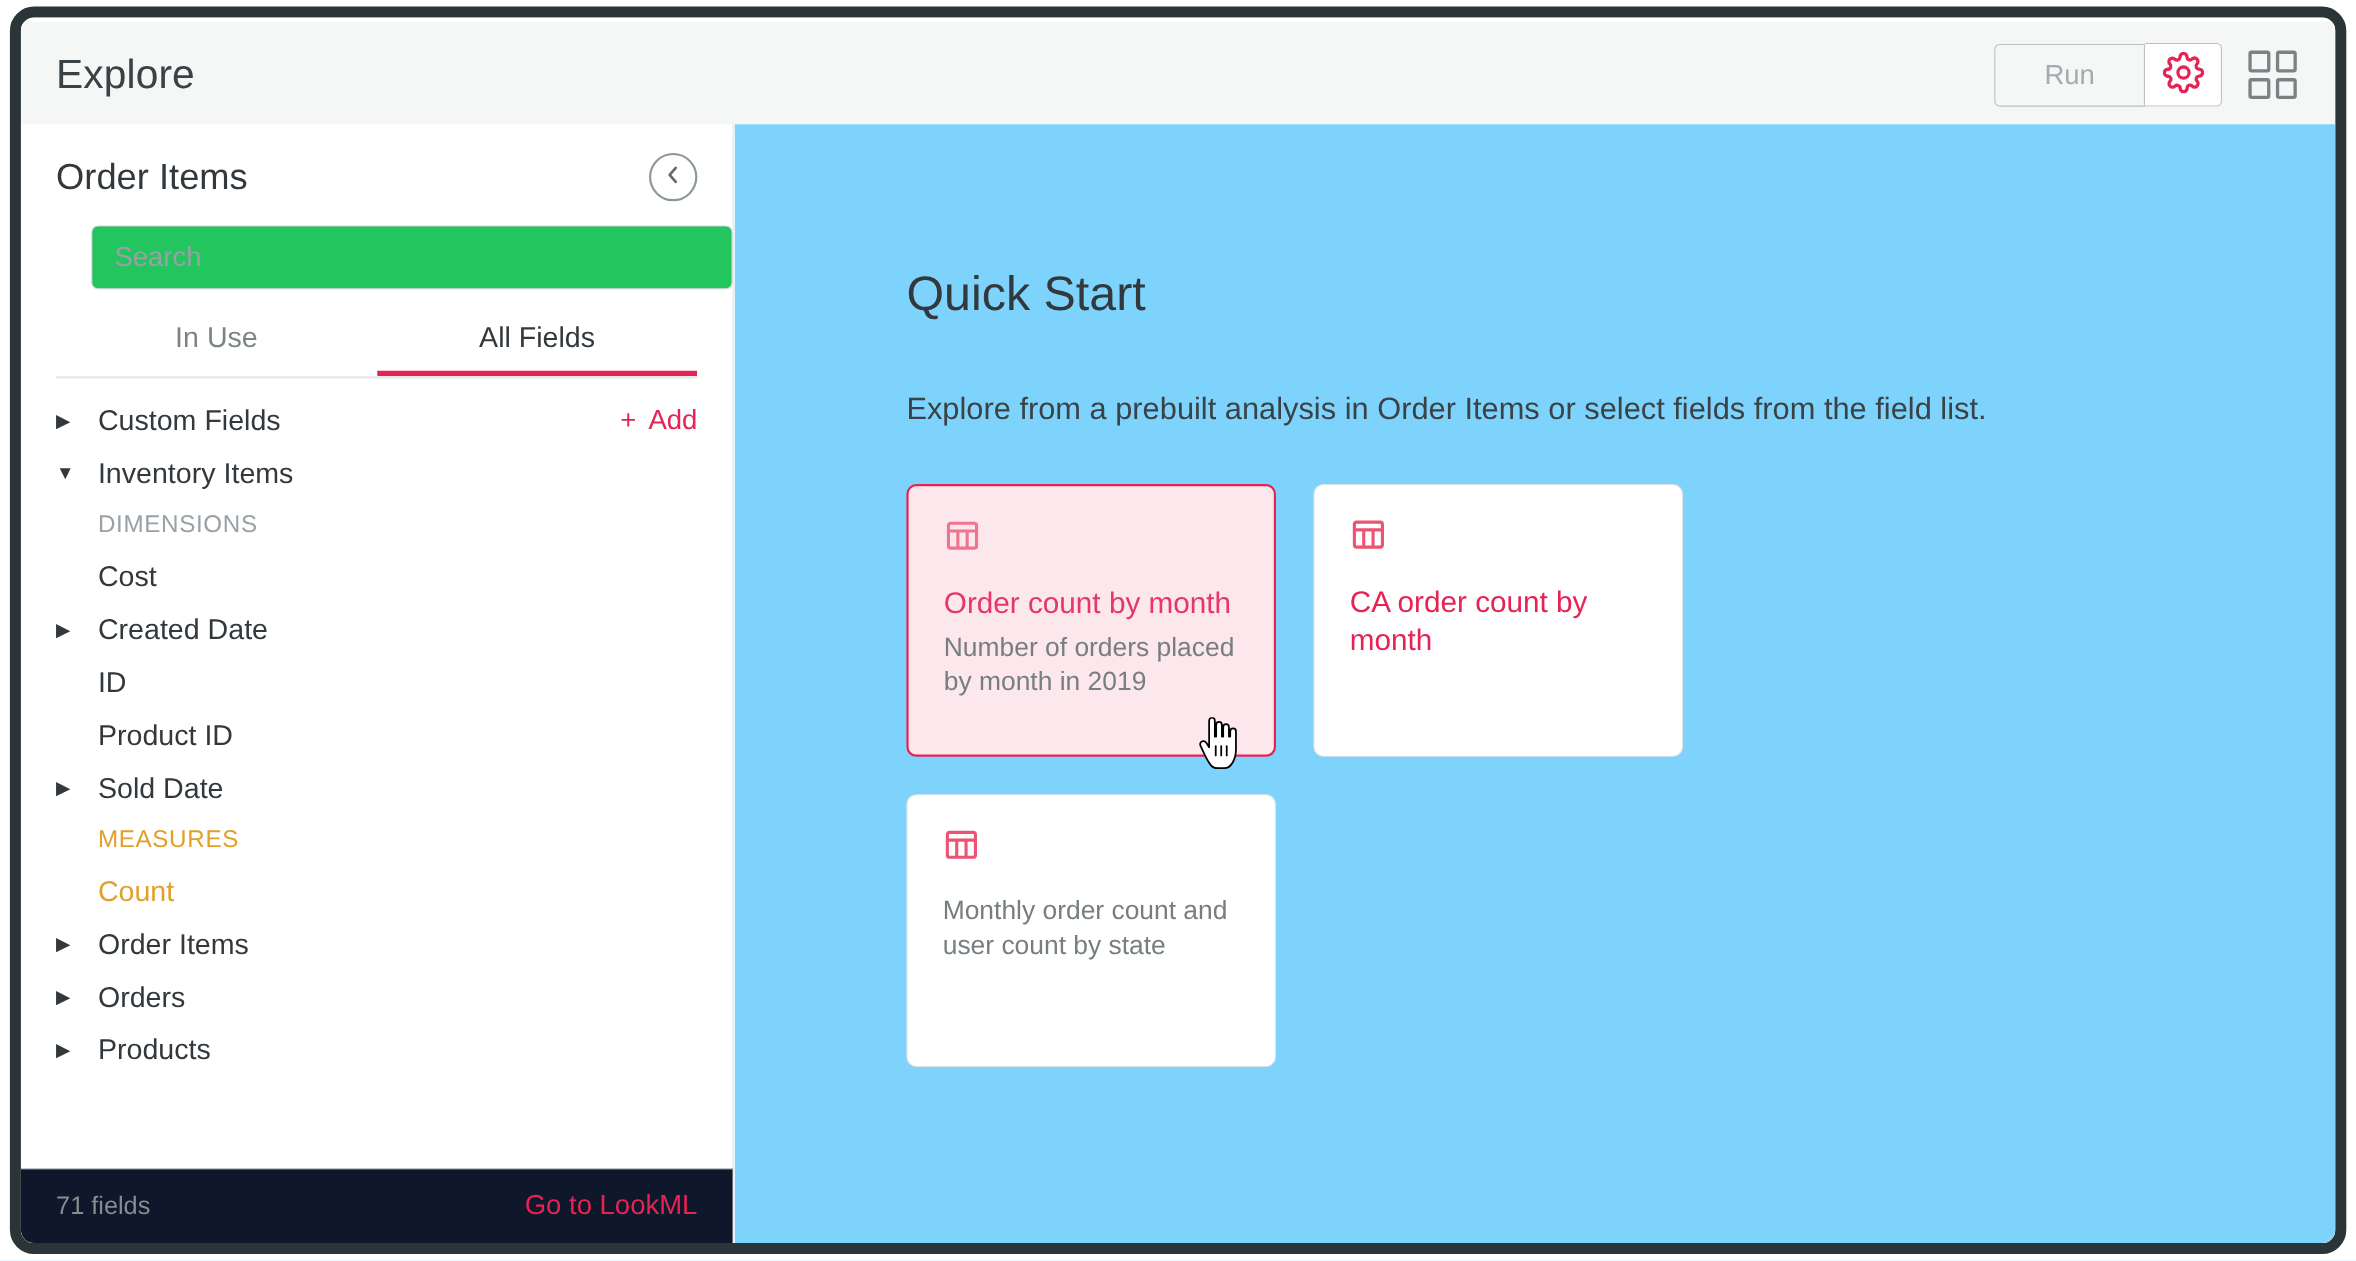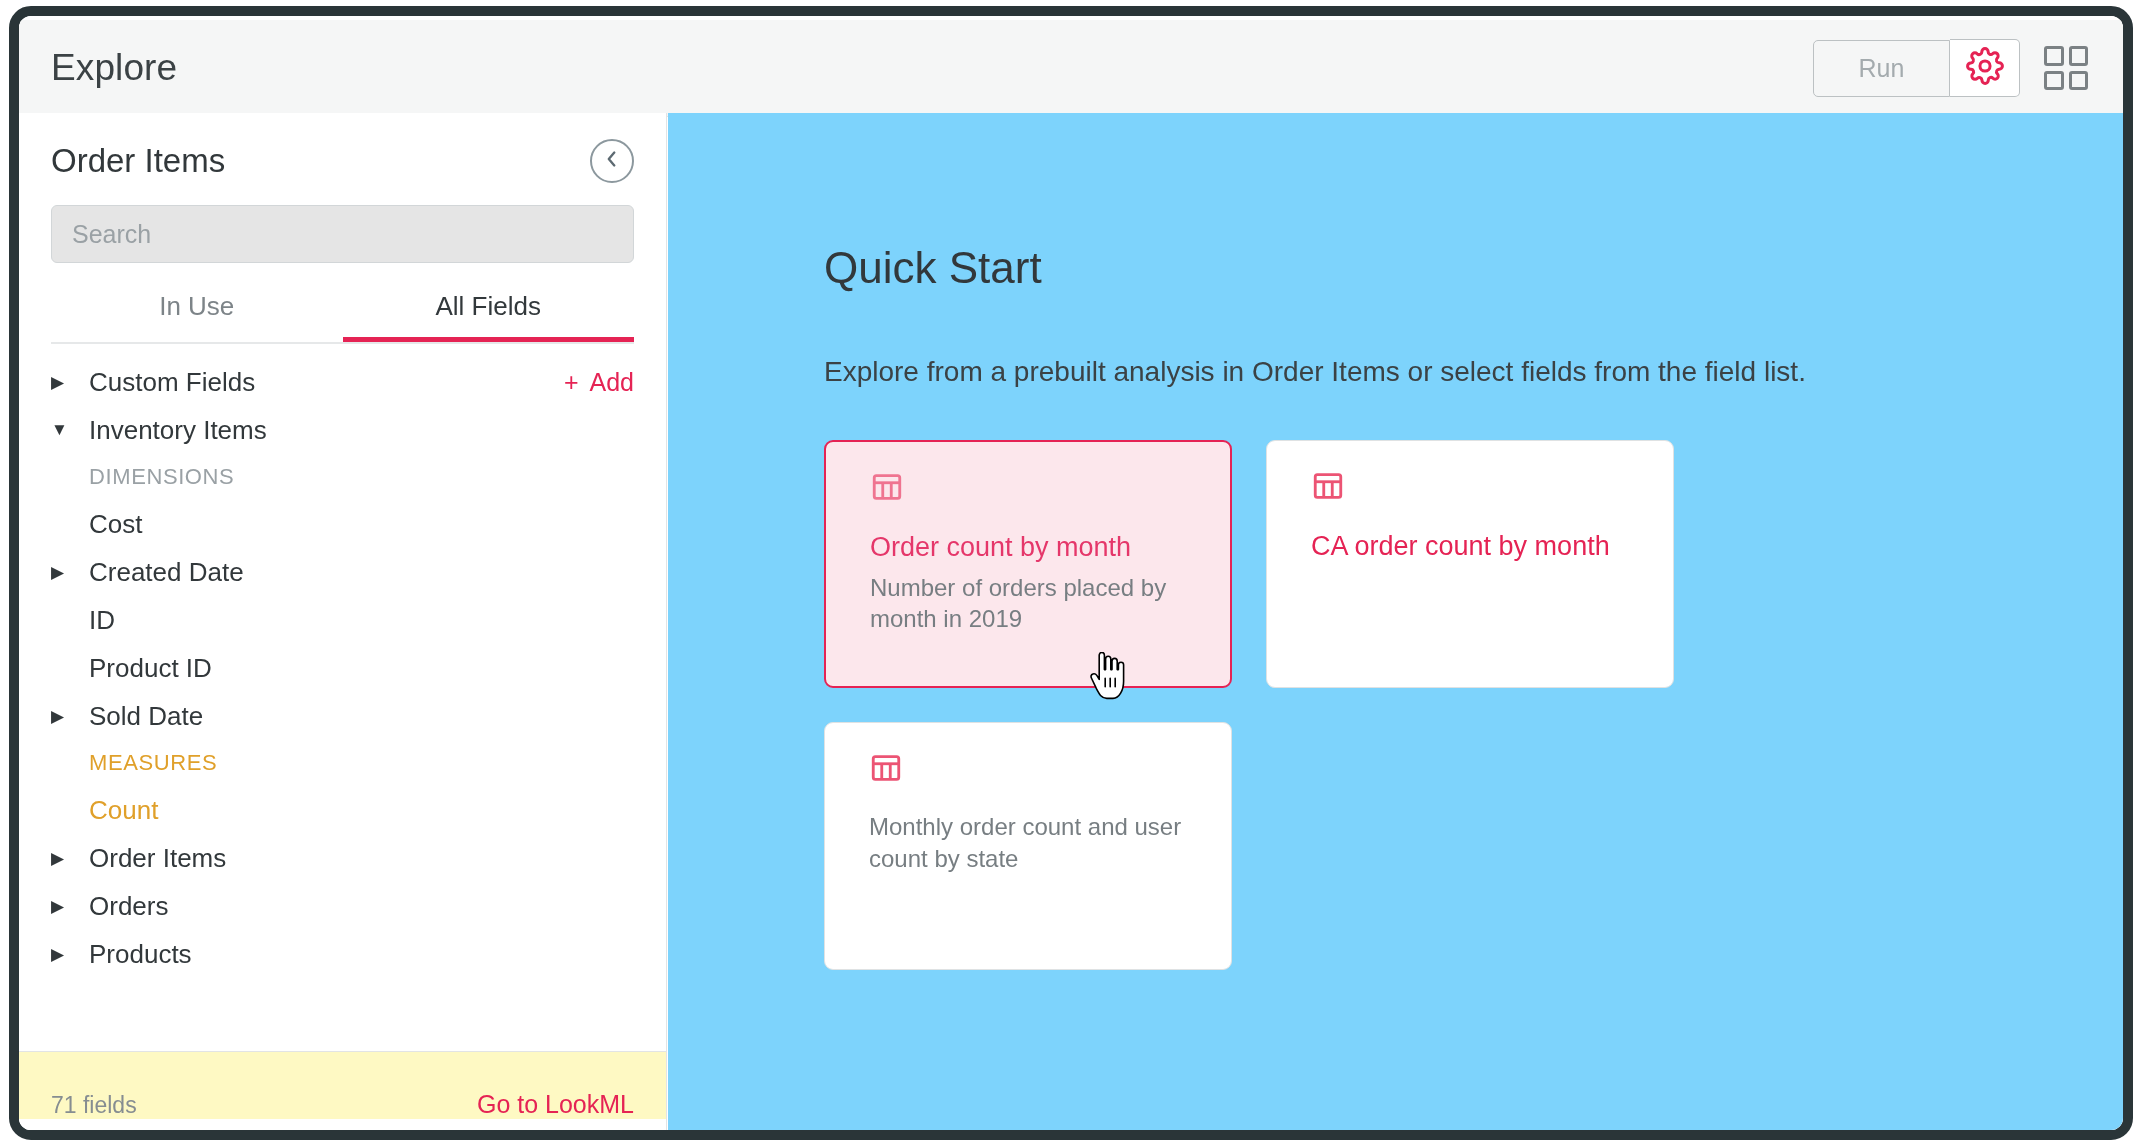--- a/index.html
+++ b/index.html
@@ -114,22 +114,23 @@
   }
   .search-wrap { padding: 22px 32px 0 32px; }
   .search-input {
     width: 100%; height: 58px;
     border: 1px solid #d2d6d8;
     border-radius: 6px;
     padding: 0 20px;
     font-size: 25px;
     color: #32383b;
     font-family: "Liberation Sans", sans-serif;
-    background: #e5e5e5;
+    background: #22c55e;
     outline: none;
+    margin-left: 32px;
   }
   .search-input::placeholder { color: #9aa1a5; }
 
   .tabs {
     margin: 28px 32px 0 32px;
     display: flex;
     border-bottom: 2px solid #e6e8e9;
     position: relative;
   }
   .tab {
@@ -185,28 +186,28 @@
     height: 46px;
     display: flex;
     align-items: center;
     padding-left: 38px;
   }
   .section-label.measures { color: #e0a02a; }
   .tree-row.measure { color: #e0a02a; }
 
   .sidebar-footer {
     position: absolute;
-    left: 0; bottom: 11px;
+    left: 0; bottom: 0;
     width: 100%;
     height: 68px;
     border-top: 1px solid #e2e4e5;
     display: flex;
-    align-items: flex-end;
+    align-items: center;
     padding: 0 32px;
-    background: #fef9c3;
+    background: #0f172a;
   }
   .field-count { font-size: 23px; color: #868d91; }
   .lookml-link {
     margin-left: auto;
     font-size: 25px;
     color: #e52354;
     cursor: pointer;
   }
 
   
@@ -229,26 +230,26 @@
   }
 
   .cards {
     margin-top: 52px;
     display: flex;
     flex-wrap: wrap;
     gap: 34px;
     width: 870px;
   }
   .card {
-    width: 408px;
+    width: 336px;
     height: 248px;
     border: 1px solid #dfe2e3;
     border-radius: 9px;
     background: #ffffff;
-    padding: 28px 28px 0 44px;
+    padding: 28px 28px 0 32px;
     cursor: pointer;
   }
   .card.hovered {
     background: #fce7ec;
     border: 2px solid #e52354;
   }
   .card-icon { margin-bottom: 22px; }
   .card-title {
     font-size: 27px;
     color: #e52354;

